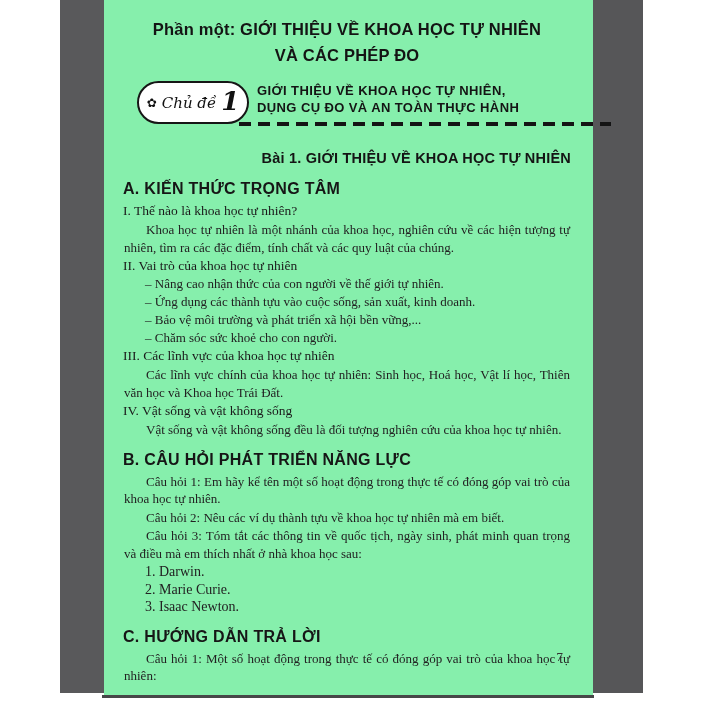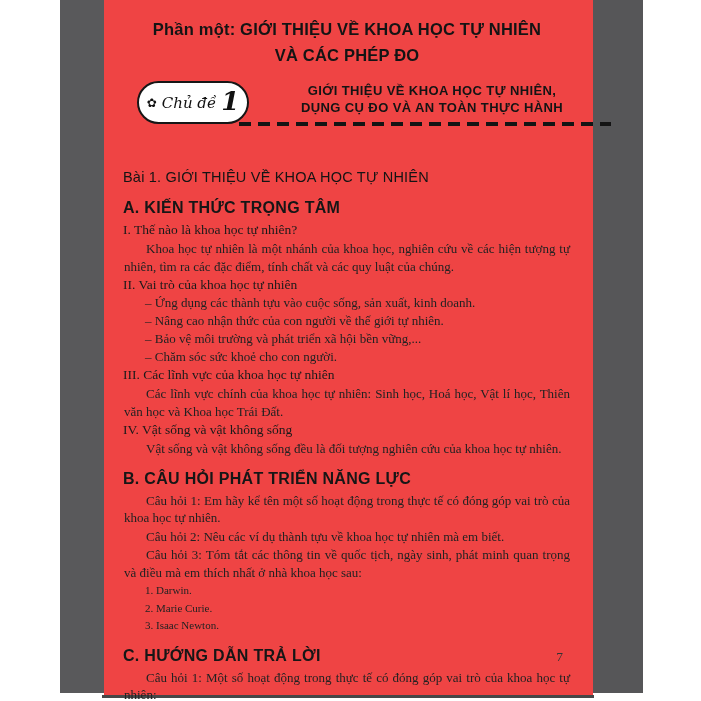--- a/index.html
+++ b/index.html
@@ -11,21 +11,21 @@
   }
   
   .band{position:absolute;top:0;height:693px;background:#59595b;}
   .band-left{left:60px;width:44px;}
   .band-right{left:593px;width:50px;background:#565658;}
   .bottom-edge{position:absolute;left:102px;top:695px;width:492px;height:3px;background:#474748;}
 
   
   .page{
     position:absolute;left:104px;top:0;width:489px;height:695px;
-    background:#ef4444;box-sizing:border-box;
+    background:#86efac;box-sizing:border-box;
     padding:12px 22px 0 19px;
   }
 
   
   .hdr{position:relative;height:134px;}
   .part-title{
     position:absolute;left:0;right:0;top:4px;text-align:center;
     font-family:"Liberation Sans","DejaVu Sans",sans-serif;
     font-weight:bold;font-size:16.5px;line-height:26px;color:#141414;
     letter-spacing:.2px;white-space:nowrap;
@@ -39,54 +39,54 @@
   .badge .flower{font-size:12px;line-height:1;color:#111;}
   .badge .script{
     font-family:"DejaVu Serif",serif;font-style:italic;font-weight:normal;
     font-size:15px;color:#111;
   }
   .badge .num{
     font-family:"DejaVu Serif",serif;font-style:italic;font-weight:bold;
     font-size:26px;line-height:1;color:#111;margin-top:-3px;
   }
   .topic-title{
-    position:absolute;left:134px;top:70px;width:350px;text-align:center;
+    position:absolute;left:134px;top:70px;width:350px;text-align:left;
     font-family:"Liberation Sans","DejaVu Sans",sans-serif;
     font-weight:bold;font-size:13px;line-height:17px;color:#141414;
     letter-spacing:.4px;
   }
   .dash-rule{
     position:absolute;left:116px;top:110px;width:372px;height:3.5px;
     background:repeating-linear-gradient(90deg,#141414 0 12px,transparent 12px 19px);
   }
 
   
   .lesson-title{
-    margin-top:21px;text-align:left;
+    margin-top:2px;text-align:right;
     font-family:"Liberation Sans","DejaVu Sans",sans-serif;
-    font-weight:normal;font-size:14.5px;line-height:20px;color:#141414;
+    font-weight:bold;font-size:14.5px;line-height:20px;color:#141414;
     letter-spacing:.2px;
   }
   .sec-heading{
     font-family:"Liberation Sans","DejaVu Sans",sans-serif;
     font-weight:bold;font-size:16px;line-height:18px;color:#161616;
     letter-spacing:.3px;margin-top:12px;margin-bottom:4px;
   }
   .sub-heading{
     font-weight:normal;font-size:13.5px;line-height:18px;margin:0;color:#1a1a1a;
   }
   .para{
     font-size:13px;line-height:17.5px;margin:1px;text-align:justify;
     text-indent:22px;color:#222;
   }
   .dash-item{
     font-size:13px;line-height:18px;margin:0;padding-left:22px;color:#222;
   }
   .num-item{
-    font-size:11px;line-height:17.5px;margin:0;padding-left:22px;color:#222;
+    font-size:14px;line-height:17.5px;margin:0;padding-left:22px;color:#222;
   }
   .q-label{font-weight:normal;}
   .page-number{
     position:absolute;right:30px;bottom:30px;
     font-size:13.5px;color:#333;
   }
 </style>
 </head>
 <body>
 
@@ -117,22 +117,22 @@
   </div>
 
   <div class="lesson-title">Bài 1. GIỚI THIỆU VỀ KHOA HỌC TỰ NHIÊN</div>
 
   <div class="sec-heading">A. KIẾN THỨC TRỌNG TÂM</div>
 
   <p class="sub-heading">I. Thế nào là khoa học tự nhiên?</p>
   <p class="para">Khoa học tự nhiên là một nhánh của khoa học, nghiên cứu về các hiện tượng tự nhiên, tìm ra các đặc điểm, tính chất và các quy luật của chúng.</p>
 
   <p class="sub-heading">II. Vai trò của khoa học tự nhiên</p>
+  <p class="dash-item">– Nâng cao nhận thức của con người về thế giới tự nhiên.</p>
   <p class="dash-item">– Ứng dụng các thành tựu vào cuộc sống, sản xuất, kinh doanh.</p>
-  <p class="dash-item">– Nâng cao nhận thức của con người về thế giới tự nhiên.</p>
   <p class="dash-item">– Bảo vệ môi trường và phát triển xã hội bền vững,...</p>
   <p class="dash-item">– Chăm sóc sức khoẻ cho con người.</p>
 
   <p class="sub-heading">III. Các lĩnh vực của khoa học tự nhiên</p>
   <p class="para">Các lĩnh vực chính của khoa học tự nhiên: Sinh học, Hoá học, Vật lí học, Thiên văn học và Khoa học Trái Đất.</p>
 
   <p class="sub-heading">IV. Vật sống và vật không sống</p>
   <p class="para">Vật sống và vật không sống đều là đối tượng nghiên cứu của khoa học tự nhiên.</p>
 
   <div class="sec-heading">B. CÂU HỎI PHÁT TRIỂN NĂNG LỰC</div>

